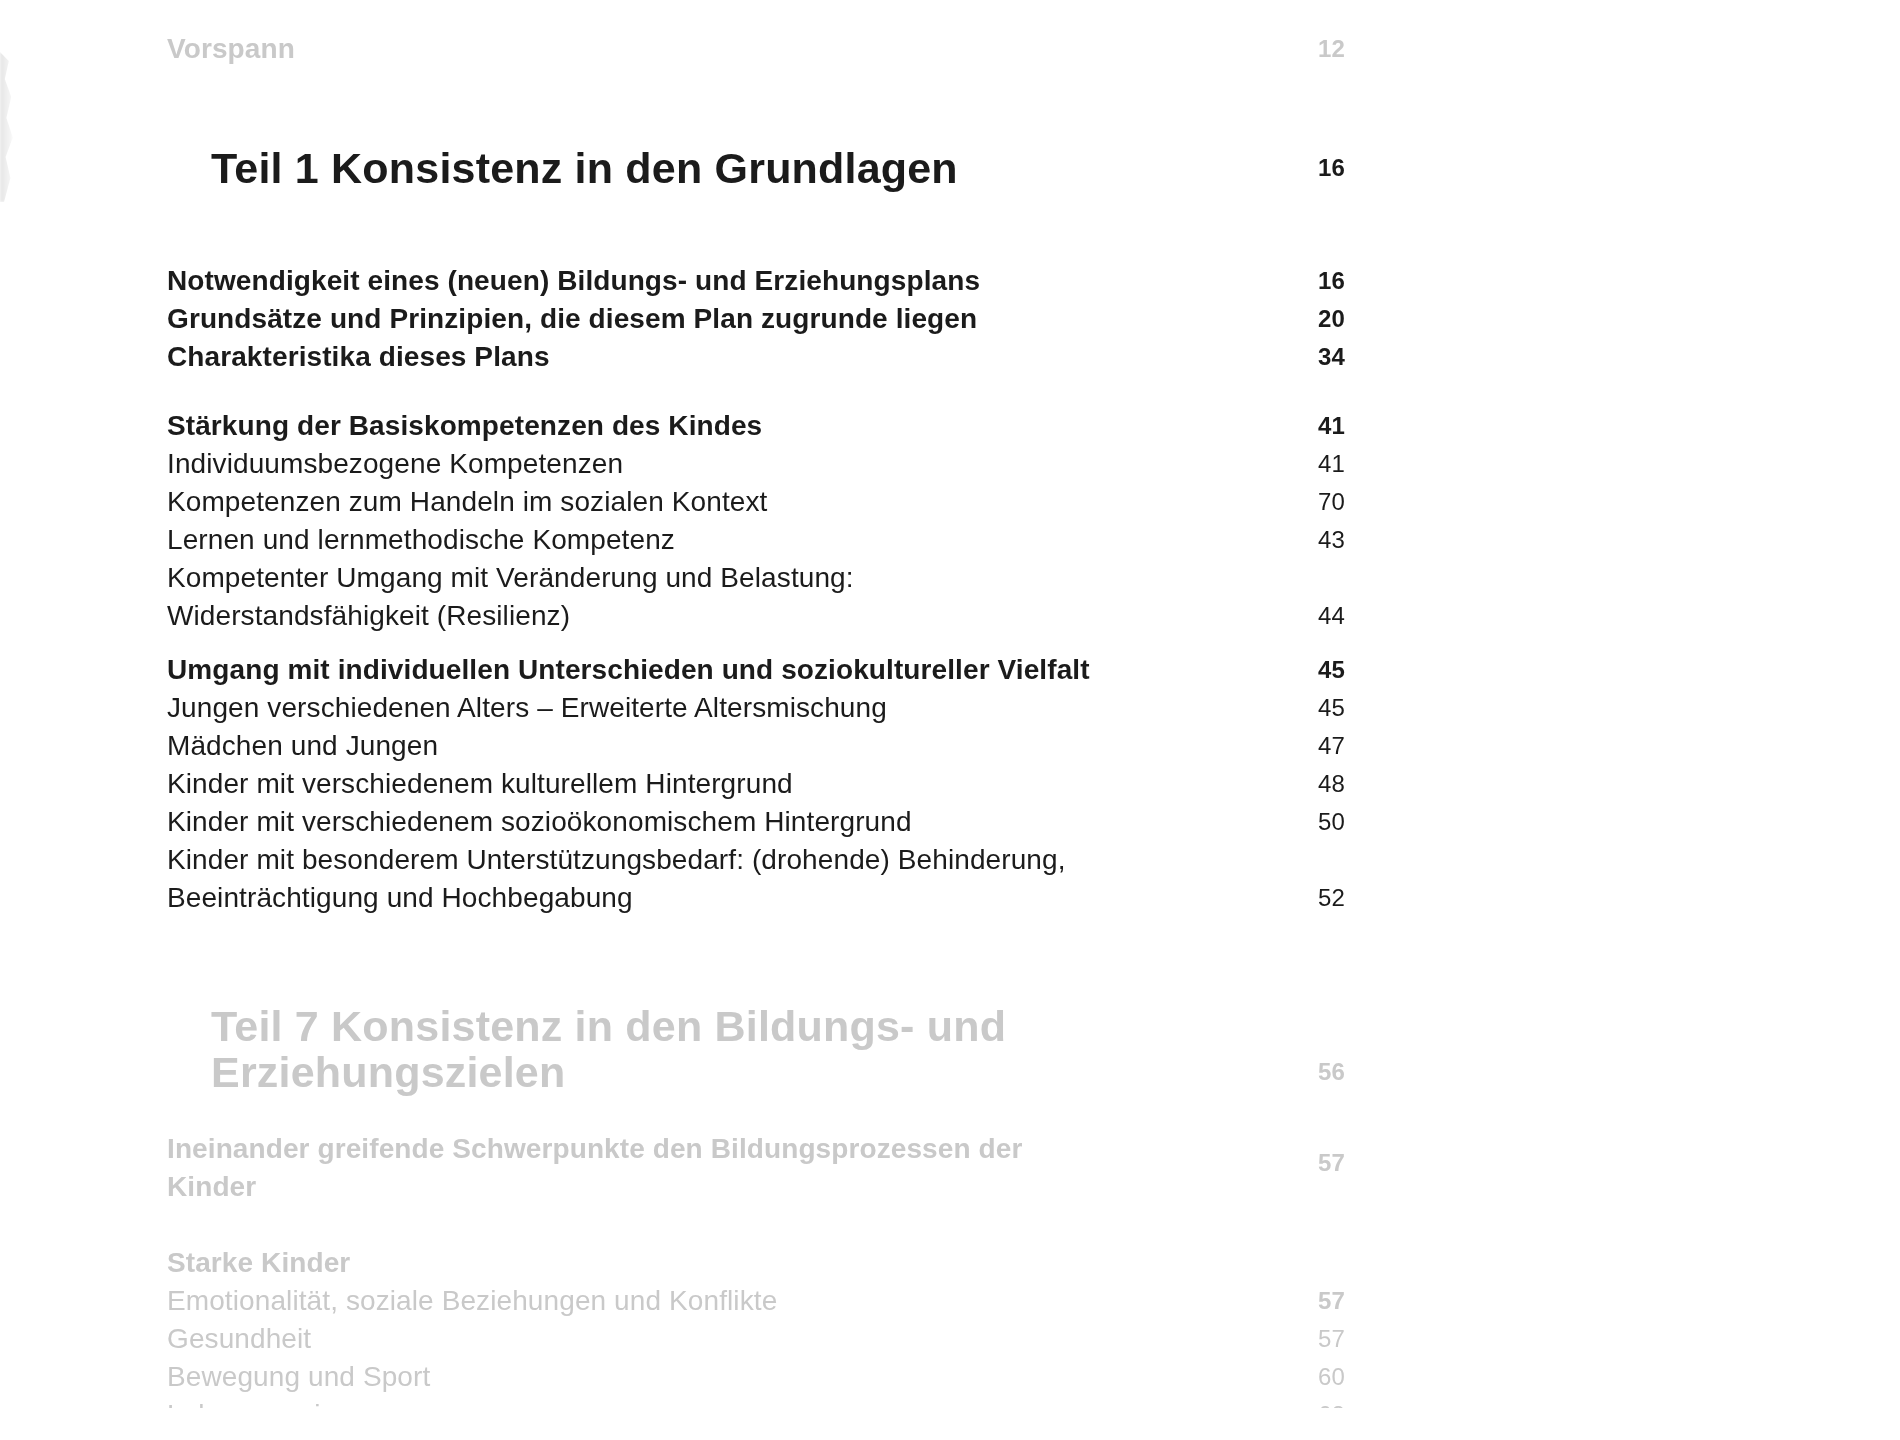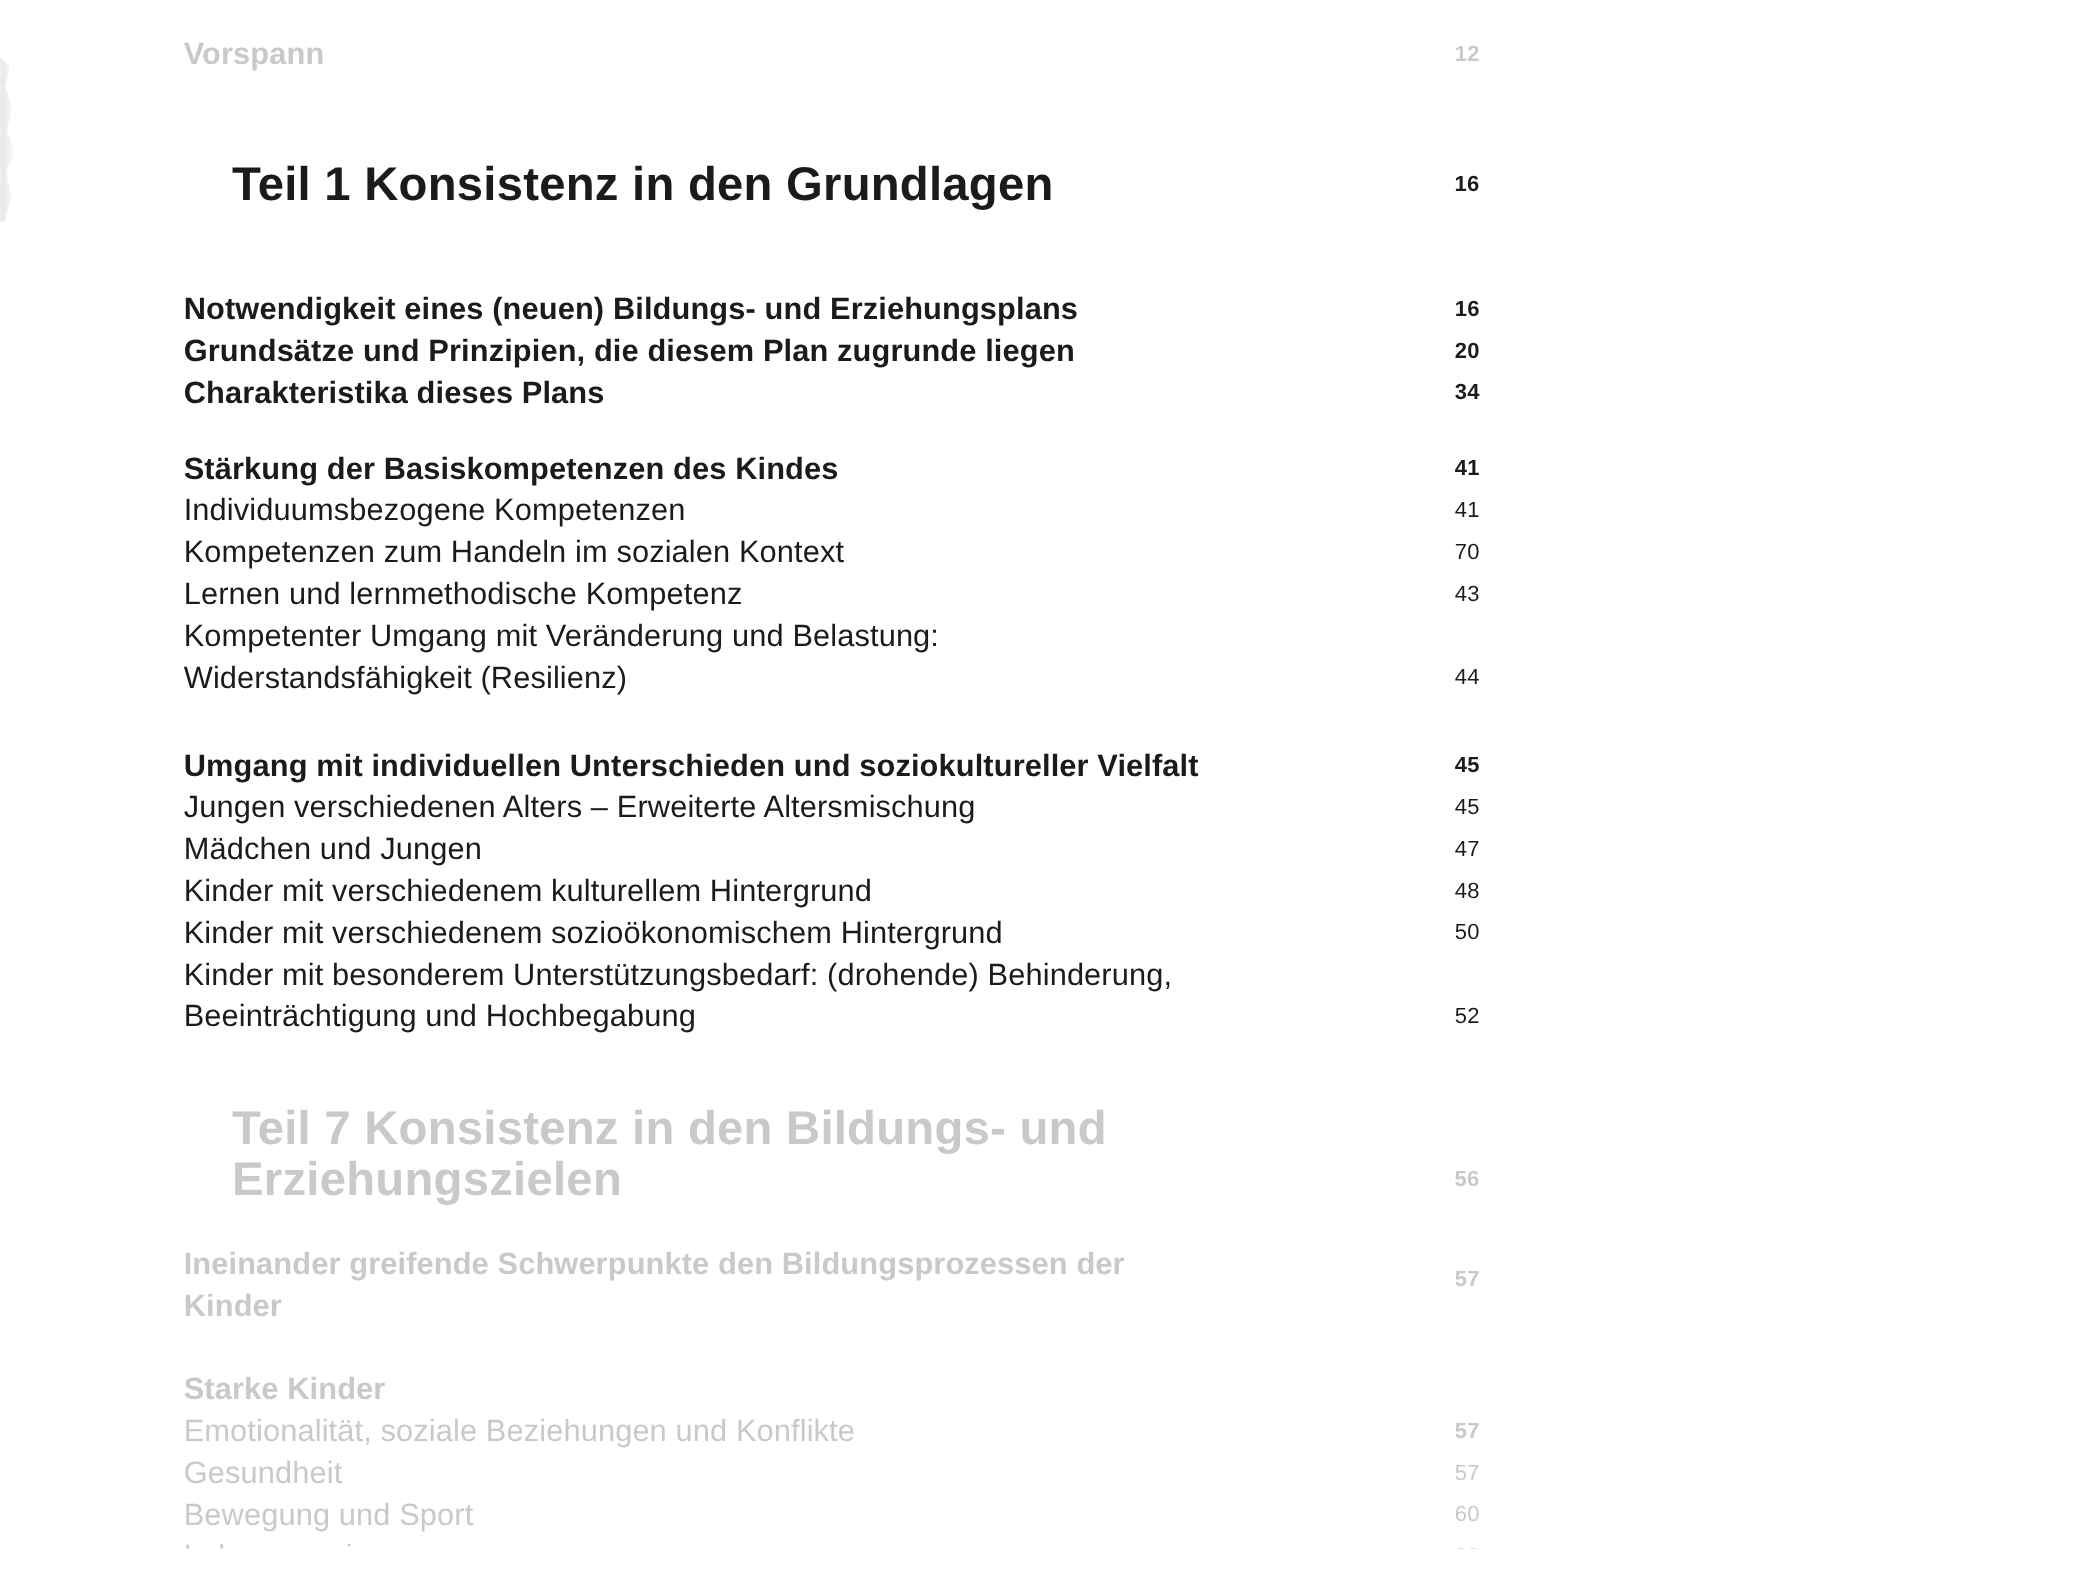--- a/index.html
+++ b/index.html
@@ -18,21 +18,21 @@
     clip-path:polygon(0 0,55% 6%,30% 18%,70% 30%,40% 44%,80% 57%,35% 70%,65% 84%,25% 100%,0 100%);
     filter:blur(1px);
   }
   .block{position:absolute;left:167px;width:1178px;}
   .row{display:flex;align-items:flex-start;}
   .row .lbl{flex:1 1 auto;}
   .row .num{flex:0 0 110px;text-align:right;}
   
   .entry{font-size:28px;line-height:38px;font-weight:400;letter-spacing:0.1px;}
   .entry.bold{font-weight:700;}
-  .num{font-size:20px;line-height:38px;font-weight:400;}
+  .num{font-size:24px;line-height:38px;font-weight:400;}
   .num.bold{font-weight:700;}
   
   .part-title{font-size:43px;line-height:46px;font-weight:700;letter-spacing:0.2px;margin-left:44px;}
   .part-title .num{line-height:46px;}
   .align-end{align-items:flex-end;}
   .muted{color:#c9c9c9;}
   .two-line span{display:block;}
   .num-drop{padding-top:14px;}
 </style>
 </head>
@@ -90,21 +90,21 @@
     </div>
     <div class="row entry align-end">
       <span class="lbl two-line">
         <span>Kompetenter Umgang mit Veränderung und Belastung:</span>
         <span>Widerstandsfähigkeit (Resilienz)</span>
       </span>
       <span class="num">44</span>
     </div>
   </div>
 
-  <div class="block" style="top:677px;">
+  <div class="block" style="top:651px;">
     <div class="row entry bold">
       <span class="lbl">Umgang mit individuellen Unterschieden und soziokultureller Vielfalt</span>
       <span class="num bold">45</span>
     </div>
     <div class="row entry">
       <span class="lbl">Jungen verschiedenen Alters – Erweiterte Altersmischung</span>
       <span class="num">45</span>
     </div>
     <div class="row entry">
       <span class="lbl">Mädchen und Jungen</span>

